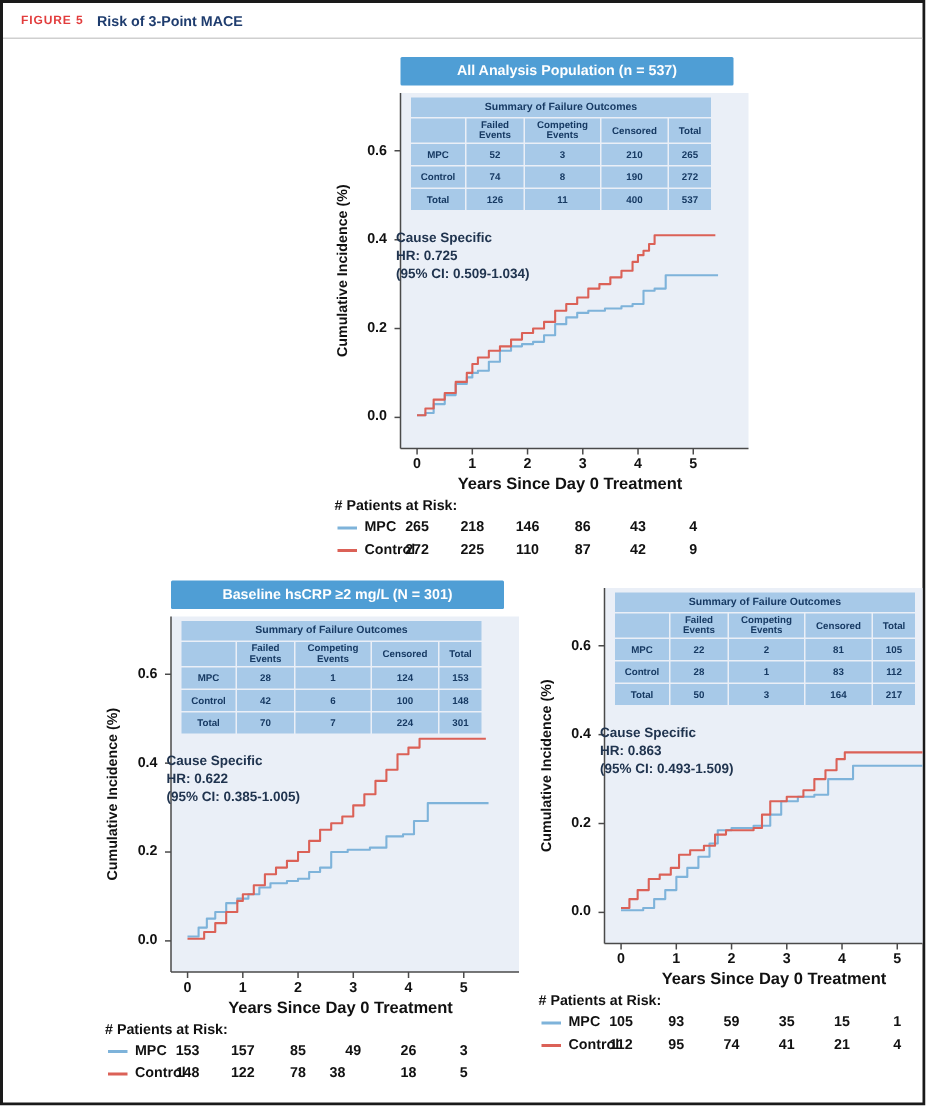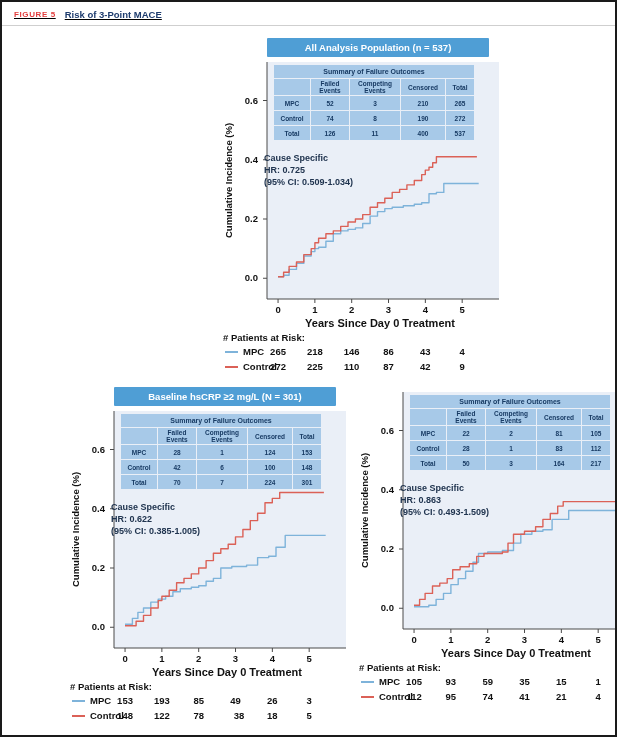--- a/index.html
+++ b/index.html
@@ -1,17 +1,17 @@
 <!DOCTYPE html>
 <html><head>
 <meta charset="utf-8">
 <style>
   html,body{margin:0;padding:0;background:#fff;font-family:"Liberation Sans",sans-serif;}
   .figure{width:617px;height:737px;border:2px solid #1a1a1a;box-sizing:border-box;background:#fff;overflow:hidden;}
-  .figure-header{display:flex;align-items:center;gap:9px;padding:7px 12px 5px 12px;border-bottom:1.5px solid #cfcfcf;text-decoration:underline;}
+  .figure-header{display:flex;align-items:flex-start;gap:9px;padding:7px 12px 5px 12px;border-bottom:1.5px solid #cfcfcf;}
   .fig-tag{color:#e23d3d;font-weight:bold;font-size:8px;letter-spacing:.6px;}
   .fig-title{color:#1e3c6e;font-weight:bold;font-size:9.5px;}
   .top-row{margin-top:12px;padding-left:221px;}
   .bottom-row{display:flex;margin-top:12px;padding-left:68px;gap:13px;}
   .chart{width:276px;flex:0 0 276px;}
   .chart-title{margin-left:44px;width:222px;height:19px;line-height:19px;background:#4f9ed5;
     color:#fff;font-weight:bold;font-size:9.5px;text-align:center;border-radius:1px;}
   .chart-body{display:flex;margin-top:5px;}
   .y-label{width:14px;height:237px;writing-mode:vertical-rl;transform:rotate(180deg);
     text-align:center;font-size:9.5px;font-weight:bold;color:#111;}
@@ -238,33 +238,33 @@
           <span style="left: 201.175px;">5</span>
         </div>
       <div class="x-label">Years Since Day 0 Treatment</div>
       <div class="risk-block">
         <div class="risk-header"># Patients at Risk:</div>
         <div class="risk-rows">
             <div class="risk-row">
               <span class="legend-dash" style="background: rgb(126, 179, 218);"></span>
               <span class="risk-name">MPC</span>
               <span class="risk-num" style="left: 55.0476px;">153</span>
-              <span class="risk-num" style="left: 91.873px;">193</span>
+              <span class="risk-num" style="left: 91.873px;">157</span>
               <span class="risk-num" style="left: 128.698px;">85</span>
               <span class="risk-num" style="left: 165.524px;">49</span>
               <span class="risk-num" style="left: 202.349px;">26</span>
               <span class="risk-num" style="left: 239.175px;">3</span>
             </div>
             <div class="risk-row">
               <span class="legend-dash" style="background: rgb(219, 97, 87);"></span>
               <span class="risk-name">Control</span>
               <span class="risk-num" style="left: 55.0476px;">148</span>
               <span class="risk-num" style="left: 91.873px; text-align: center;">122</span>
               <span class="risk-num" style="left: 128.698px;">78</span>
-              <span class="risk-num" style="left: 169px;">38</span>
+              <span class="risk-num" style="left: 155px;">38</span>
               <span class="risk-num" style="left: 202.349px;">18</span>
               <span class="risk-num" style="left: 239.175px;">5</span>
             </div>
           </div>
       </div>
     </section>
 
     <section class="chart">
       <div class="chart-body">
         <div class="y-label">Cumulative Incidence (%)</div>

